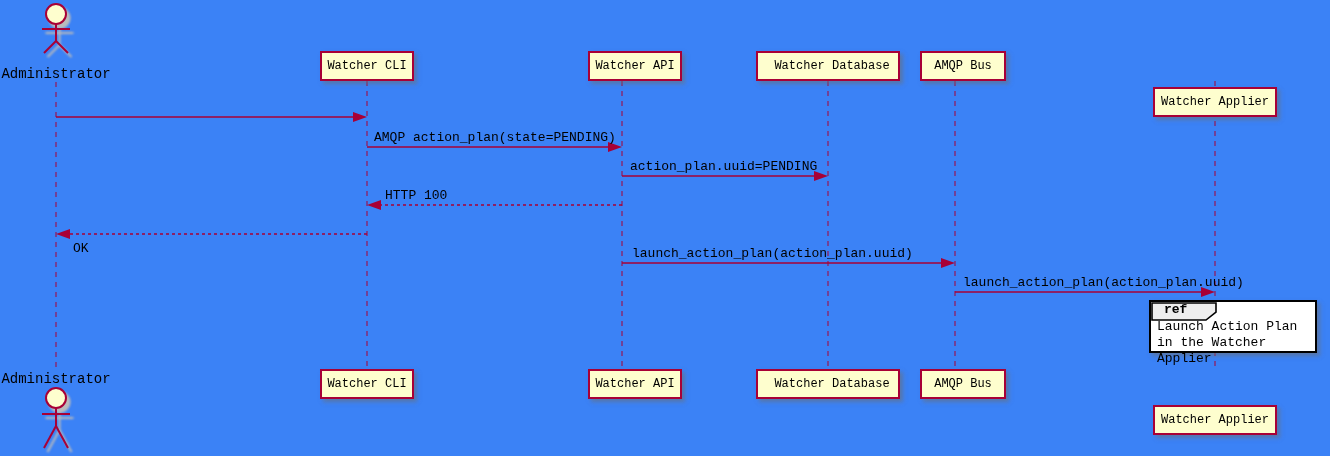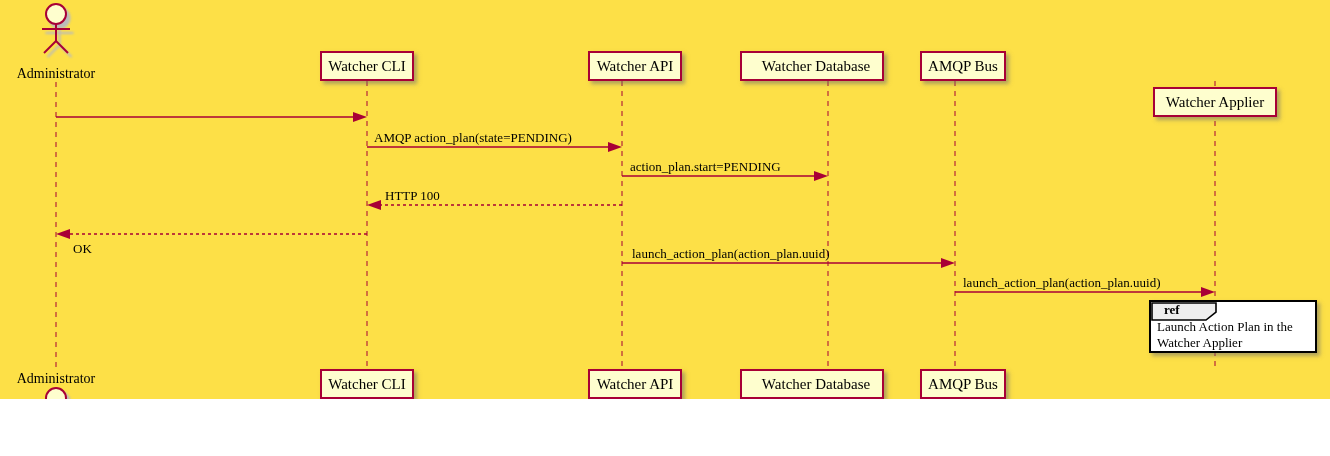--- a/index.html
+++ b/index.html
@@ -1,26 +1,26 @@
 <!DOCTYPE html>
 <html><head>
 <meta charset="utf-8">
 <style>
   html,body{margin:0;padding:0;background:#fff;}
-  #stage{position:relative;width:1330px;height:399px;background:#fde047;overflow:hidden;
-         font-family:Liberation Serif, serif;color:#000;}
+  #stage{position:relative;width:1330px;height:456px;background:#3b82f6;overflow:hidden;
+         font-family:Liberation Mono, monospace;color:#000;}
   #stage svg{position:absolute;left:0;top:0;}
   .pbox{position:absolute;box-sizing:border-box;height:30px;background:#FEFECE;
         border:2px solid #A80036;display:flex;align-items:center;justify-content:center;
-        font-size:15px;white-space:nowrap;box-shadow:3px 3px 4px rgba(110,110,110,.55);}
+        font-size:12px;white-space:nowrap;box-shadow:3px 3px 4px rgba(110,110,110,.55);}
   .pbox.r1{top:51px;}
   .pbox.r2{top:369px;}
   .px-cli{left:320px;width:94px;}
   .px-api{left:588px;width:94px;}
-  .px-db{left:740px;width:144px;padding-left:8px;}
+  .px-db{left:756px;width:144px;padding-left:8px;}
   .px-amqp{left:912px;width:86px;margin-left:8px;}
   .px-app{left:1153px;width:124px;margin-top:36px;}
   .actor-label{position:absolute;font-size:14px;white-space:nowrap;transform:translateX(-50%);}
   .msg-label{position:absolute;font-size:13px;white-space:nowrap;}
   .ml1{left:62px;top:100px;}
   .ml2{left:374px;top:130px;}
   .ml3{left:630px;top:159px;}
   .ml4{left:385px;top:188px;}
   .ml5{left:73px;top:217px;margin-top:24px;}
   .ml6{left:632px;top:246px;}
@@ -118,21 +118,21 @@
   <div class="pbox r1 px-amqp">AMQP Bus</div>
   <div class="pbox r1 px-app">Watcher Applier</div>
 
   <div class="pbox r2 px-cli">Watcher CLI</div>
   <div class="pbox r2 px-api">Watcher API</div>
   <div class="pbox r2 px-db">Watcher Database</div>
   <div class="pbox r2 px-amqp">AMQP Bus</div>
   <div class="pbox r2 px-app">Watcher Applier</div>
 
   <div class="msg-label ml2">AMQP action_plan(state=PENDING)</div>
-  <div class="msg-label ml3">action_plan.start=PENDING</div>
+  <div class="msg-label ml3">action_plan.uuid=PENDING</div>
   <div class="msg-label ml4">HTTP 100</div>
   <div class="msg-label ml5">OK</div>
   <div class="msg-label ml6">launch_action_plan(action_plan.uuid)</div>
   <div class="msg-label ml7">launch_action_plan(action_plan.uuid)</div>
 
   <div class="ref-box">
     <svg class="ref-tab" width="66" height="19" viewBox="0 0 66 19">
       <polygon points="1,1 65,1 65,10 55,18 1,18" fill="#EEEEEE" stroke="#000000" stroke-width="1.6"></polygon>
     </svg>
     <div class="ref-tab-label">ref</div>

